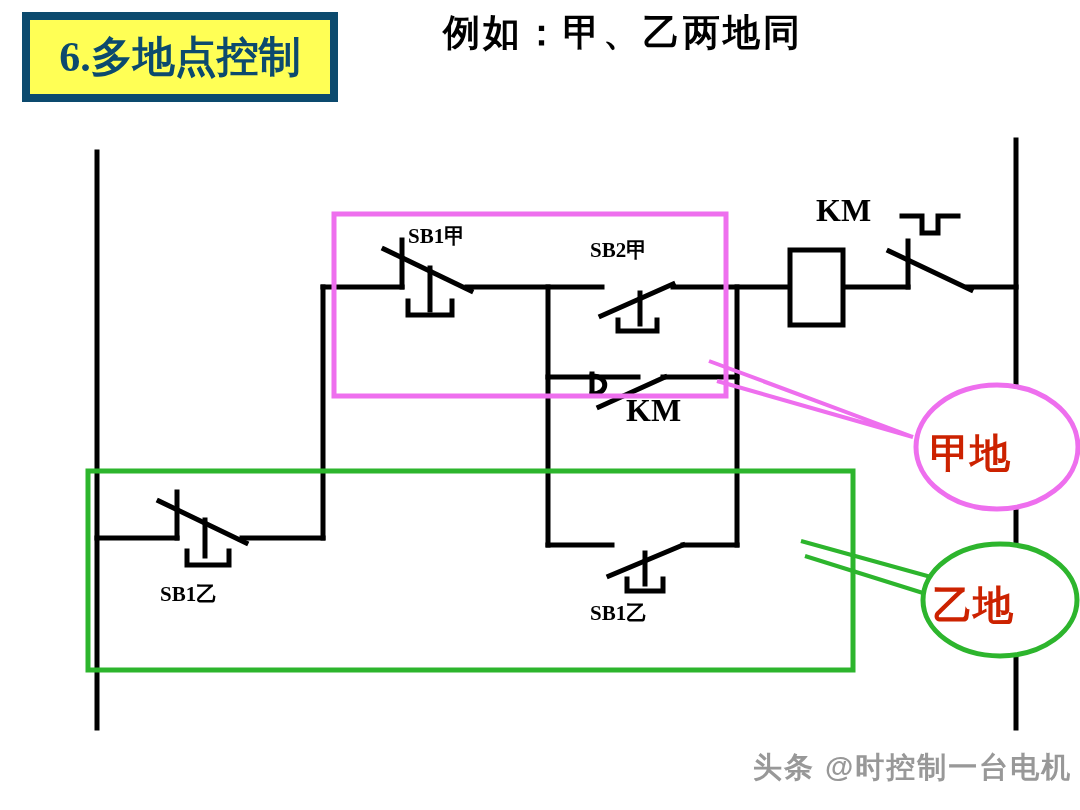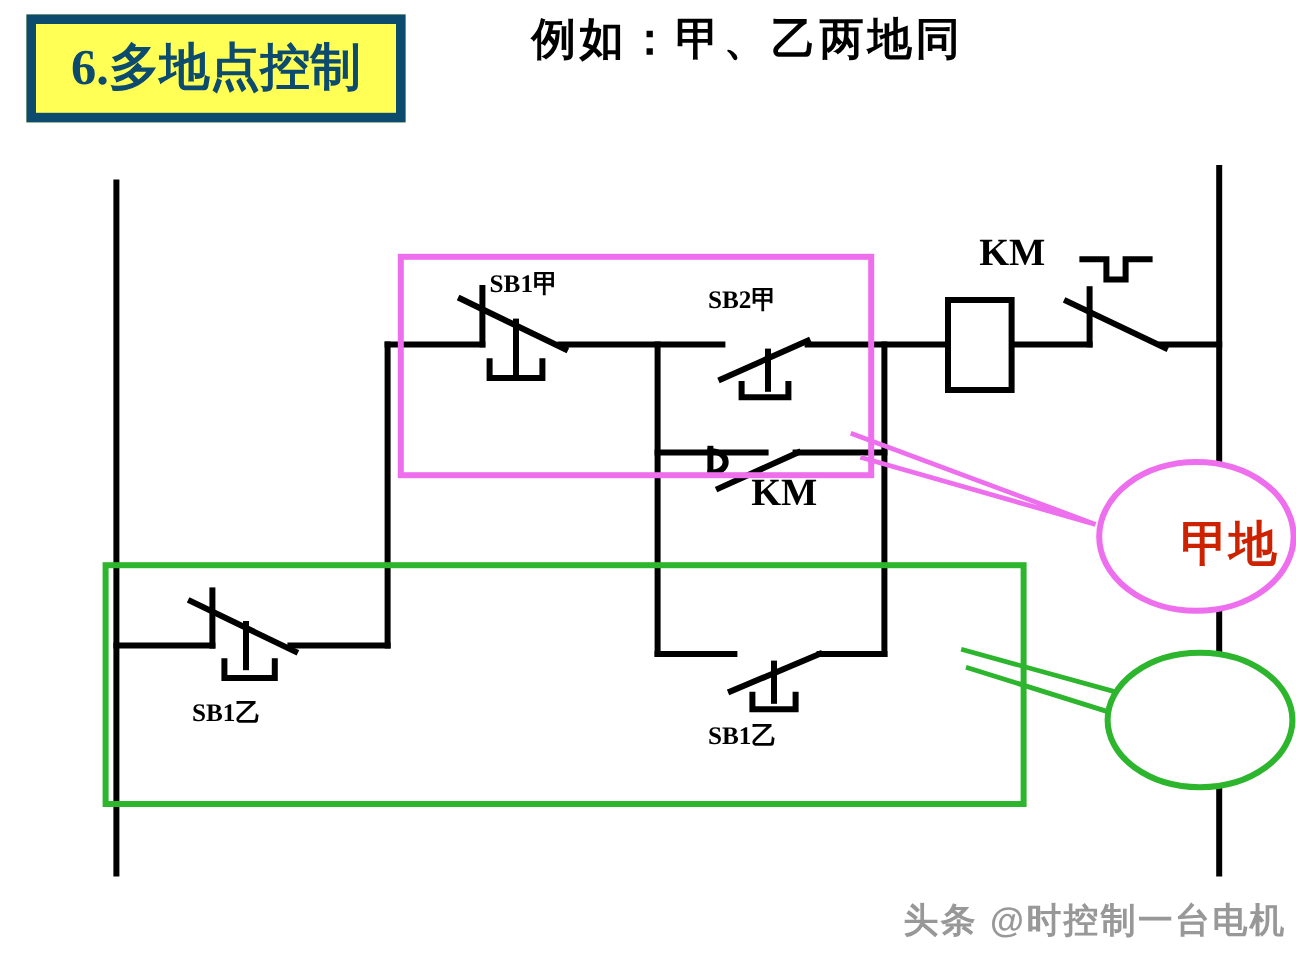--- a/index.html
+++ b/index.html
@@ -25,21 +25,21 @@
     white-space:nowrap;
   }
   .circuit-svg{position:absolute;left:0;top:0;}
   .clabel{
     position:absolute;color:#000;font-weight:bold;
     font-family:"Liberation Serif",serif;font-size:21px;white-space:nowrap;
   }
   .km-label{font-size:32px;}
   .callout-text{
     position:absolute;color:#cc2200;font-size:40px;font-weight:bold;
-    text-align:right;white-space:nowrap;
+    text-align:left;white-space:nowrap;
   }
   .watermark{
     position:absolute;left:753px;top:748px;
     color:#989898;font-size:29px;font-weight:bold;letter-spacing:2px;
     text-shadow:2px 2px 0 #ffffff;white-space:nowrap;
   }
 </style>
 </head>
 <body>
 
@@ -119,16 +119,17 @@
   </svg>
 
   <div class="clabel" style="left:408px;top:222px;">SB1甲</div>
   <div class="clabel" style="left:590px;top:236px;">SB2甲</div>
   <div class="clabel km-label" style="left:816px;top:192px;">KM</div>
   <div class="clabel km-label" style="left:626px;top:392px;">KM</div>
   <div class="clabel" style="left:160px;top:580px;">SB1乙</div>
   <div class="clabel" style="left:590px;top:599px;">SB1乙</div>
 
   <div class="callout-text" style="left:930px;top:426px;width:134px;">甲地</div>
+  <div class="callout-text" style="left:933px;top:578px;width:134px;">乙地</div>
 
   <div class="watermark">头条 @时控制一台电机</div>
 
 </div>
 
 </body></html>

